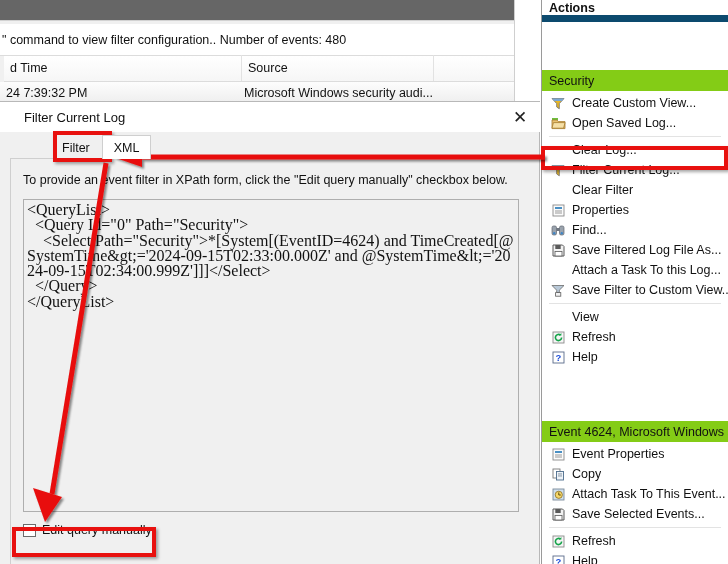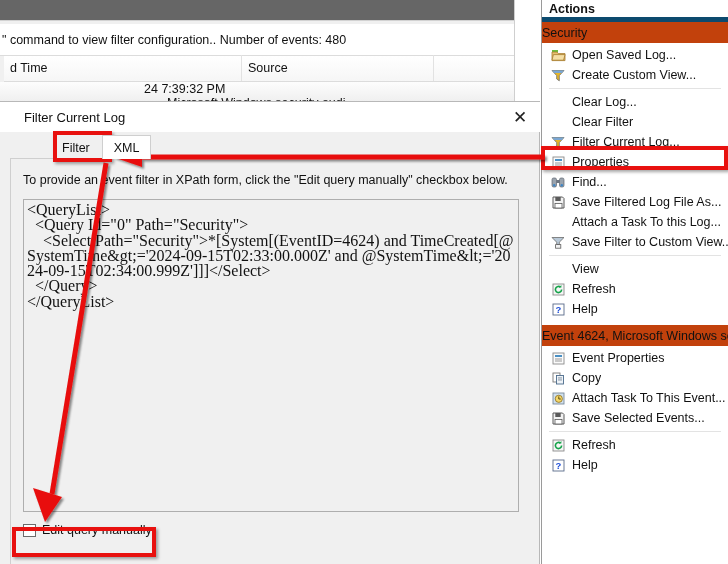--- a/index.html
+++ b/index.html
@@ -50,21 +50,21 @@
     border-right: 1px solid #e2e2e2; padding-left: 6px;
     font-size: 12.5px; color: #111; white-space: nowrap;
   }
   .col.c1 { width: 238px; }
   .col.c2 { width: 192px; }
   .col.c3 { width: 84px; border-right: none; }
   .list-row {
     position: absolute; left: 0; top: 82px; width: 514px; height: 22px;
     background: linear-gradient(#fdfdfd, #eeeeee);
     border-bottom: 1px solid #e4e4e4;
-    display: flex; align-items: center; flex-direction: column;
+    display: flex; align-items: center;
   }
   .cell { height: 22px; display: flex; align-items: center; padding-left: 6px;
           font-size: 12.5px; color: #111; white-space: nowrap; }
   .cell.c1 { width: 238px; }
   .cell.c2 { width: 192px; }
 
   
   .vscroll {
     position: absolute; left: 514px; top: 56px; width: 22px; height: 48px;
     background: #f0f0f0; border-left: 1px solid #d8d8d8;
@@ -147,26 +147,26 @@
   
   #actions-pane {
     position: absolute; left: 541px; top: 0; width: 187px; height: 564px;
     background: #ffffff;
     border-left: 1px solid #9a9a9a;
   }
   .pane-title {
     height: 22px; background: #ffffff;
     display: flex; align-items: center; padding-left: 7px;
     font-size: 12.5px; font-weight: bold; color: #111;
-    border-bottom: 5px solid #0c4a6e;
+    border-bottom: 7px solid #0c4a6e;
   }
   .group-header {
-    height: 21px; background: #c2410c;
-    display: flex; align-items: center; 
-    font-size: 12.5px; color: #111; white-space: nowrap; overflow: hidden;
+    height: 21px; background: #84cc16;
+    display: flex; align-items: center; padding-left: 7px;
+    font-size: 12.5px; color: #111; white-space: nowrap; overflow: hidden; margin-top: 48px;
   }
   .act-list { padding: 2px 0 0 0; }
   .act-item {
     height: 20px; display: flex; align-items: center;
     padding-left: 7px; font-size: 12.5px; color: #111;
     cursor: pointer; white-space: nowrap;
   }
   .act-item .ico {
     width: 18px; height: 16px; flex: 0 0 auto; margin-right: 5px;
     display: flex; align-items: center; justify-content: center;
@@ -256,60 +256,60 @@
   </div>
 
   <div id="actions-pane">
     <div class="pane-title">Actions</div>
 
     <div class="group-header">Security</div>
     <div class="act-list">
 
       <div class="act-item">
         <span class="ico">
+          <svg width="14" height="13" viewBox="0 0 14 13">
+              <path d="M1 1.5h12L8.3 6.6v5.2L5.7 10V6.6z" fill="#e6b628" stroke="#6b6b6b" stroke-width="0.8"></path>
+              <path d="M1 1.5h12l-2.2 2.4H3.2z" fill="#7aa7d4"></path>
+            </svg>
+        </span>
+        <span class="lbl">Create Custom View...</span>
+      </div>
+
+      <div class="act-item">
+        <span class="ico">
           <svg width="15" height="13" viewBox="0 0 15 13">
               <rect x="1" y="1" width="6" height="2" fill="#6cbf3f"></rect>
               <path d="M1 3h5l1.4 1.6H14v7H1z" fill="#e8c172" stroke="#a5792b" stroke-width="0.8"></path>
               <path d="M2.4 5.6h11.6L12.6 11.2H1z" fill="#f5dfa6" stroke="#a5792b" stroke-width="0.8"></path>
             </svg>
         </span>
         <span class="lbl">Open Saved Log...</span>
       </div>
 
+
+      <div class="sep"></div>
+
+      <div class="act-item">
+        <span class="ico"></span>
+        <span class="lbl">Clear Log...</span>
+      </div>
+
       <div class="act-item">
         <span class="ico">
           <svg width="14" height="13" viewBox="0 0 14 13">
               <path d="M1 1.5h12L8.3 6.6v5.2L5.7 10V6.6z" fill="#e6b628" stroke="#6b6b6b" stroke-width="0.8"></path>
               <path d="M1 1.5h12l-2.2 2.4H3.2z" fill="#7aa7d4"></path>
             </svg>
         </span>
-        <span class="lbl">Create Custom View...</span>
-      </div>
-
-
-      <div class="sep"></div>
-
-      <div class="act-item">
-        <span class="ico"></span>
-        <span class="lbl">Clear Log...</span>
+        <span class="lbl">Filter Current Log...</span>
       </div>
 
       <div class="act-item">
         <span class="ico"></span>
         <span class="lbl">Clear Filter</span>
-      </div>
-
-      <div class="act-item">
-        <span class="ico">
-          <svg width="14" height="13" viewBox="0 0 14 13">
-              <path d="M1 1.5h12L8.3 6.6v5.2L5.7 10V6.6z" fill="#e6b628" stroke="#6b6b6b" stroke-width="0.8"></path>
-              <path d="M1 1.5h12l-2.2 2.4H3.2z" fill="#7aa7d4"></path>
-            </svg>
-        </span>
-        <span class="lbl">Filter Current Log...</span>
       </div>
 
       <div class="act-item">
         <span class="ico">
           <svg width="13" height="13" viewBox="0 0 13 13">
               <rect x="1" y="1" width="11" height="11" fill="#fbfbfb" stroke="#8a8a8a" stroke-width="0.9"></rect>
               <rect x="3" y="3" width="7" height="2" fill="#4a90c4"></rect>
               <rect x="3" y="6.5" width="7" height="1" fill="#9a9a9a"></rect>
               <rect x="3" y="8.5" width="7" height="1" fill="#9a9a9a"></rect>
             </svg>

